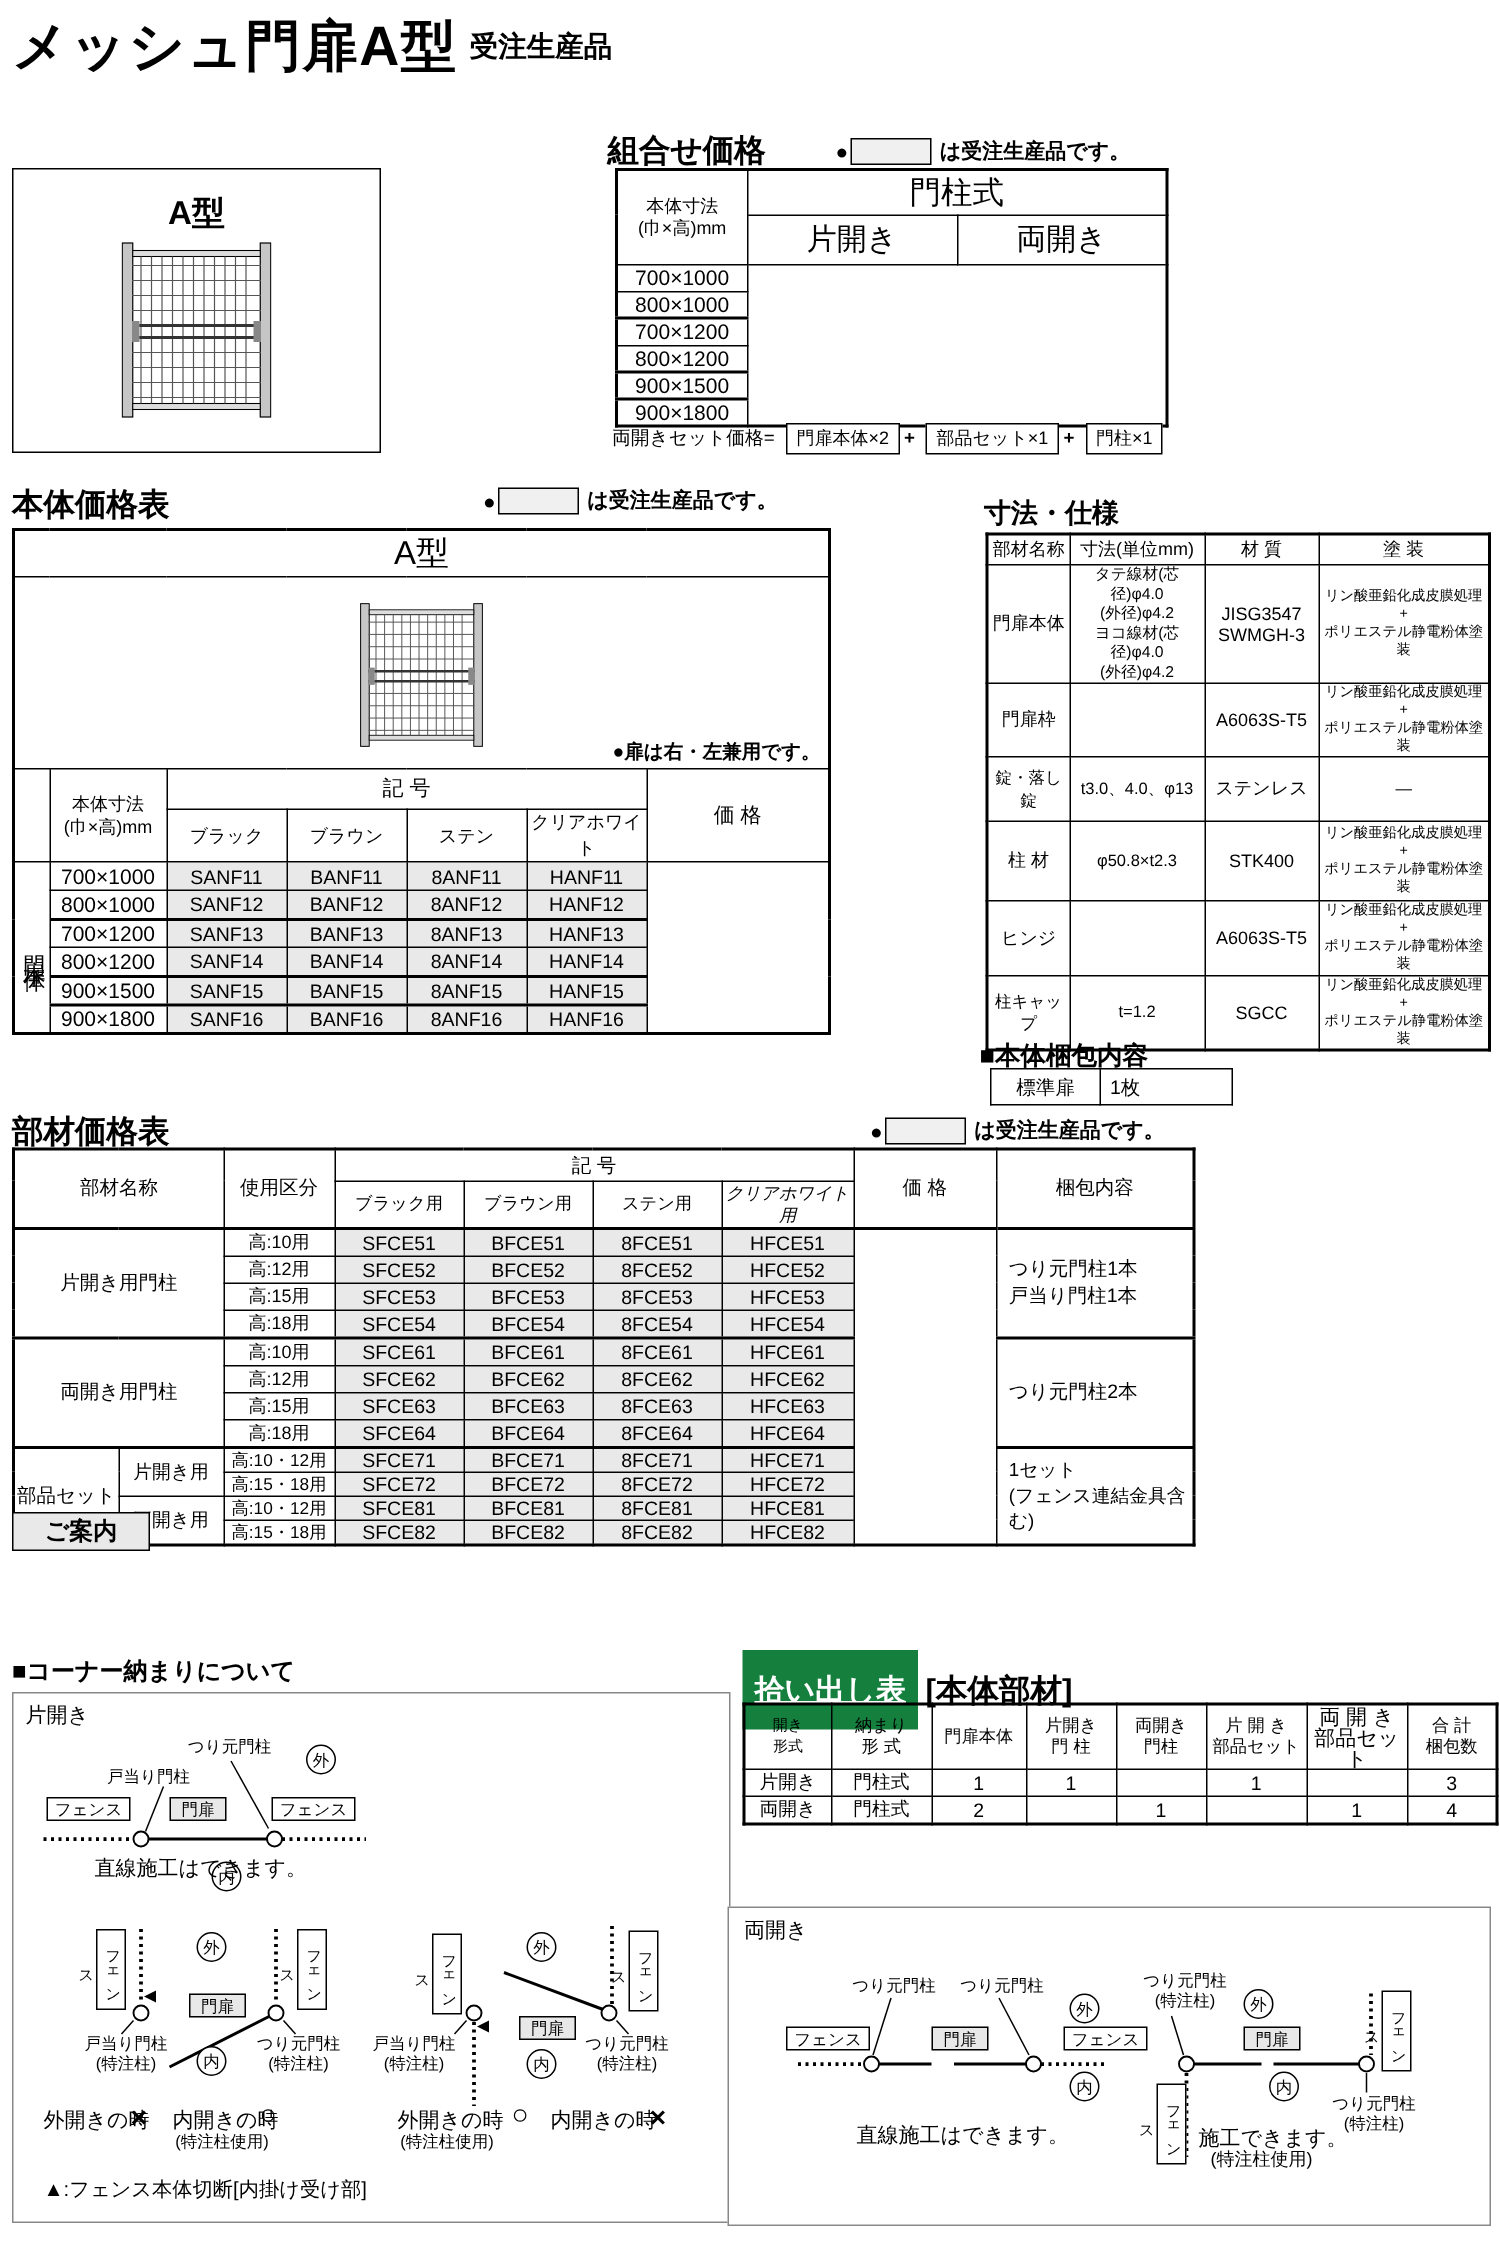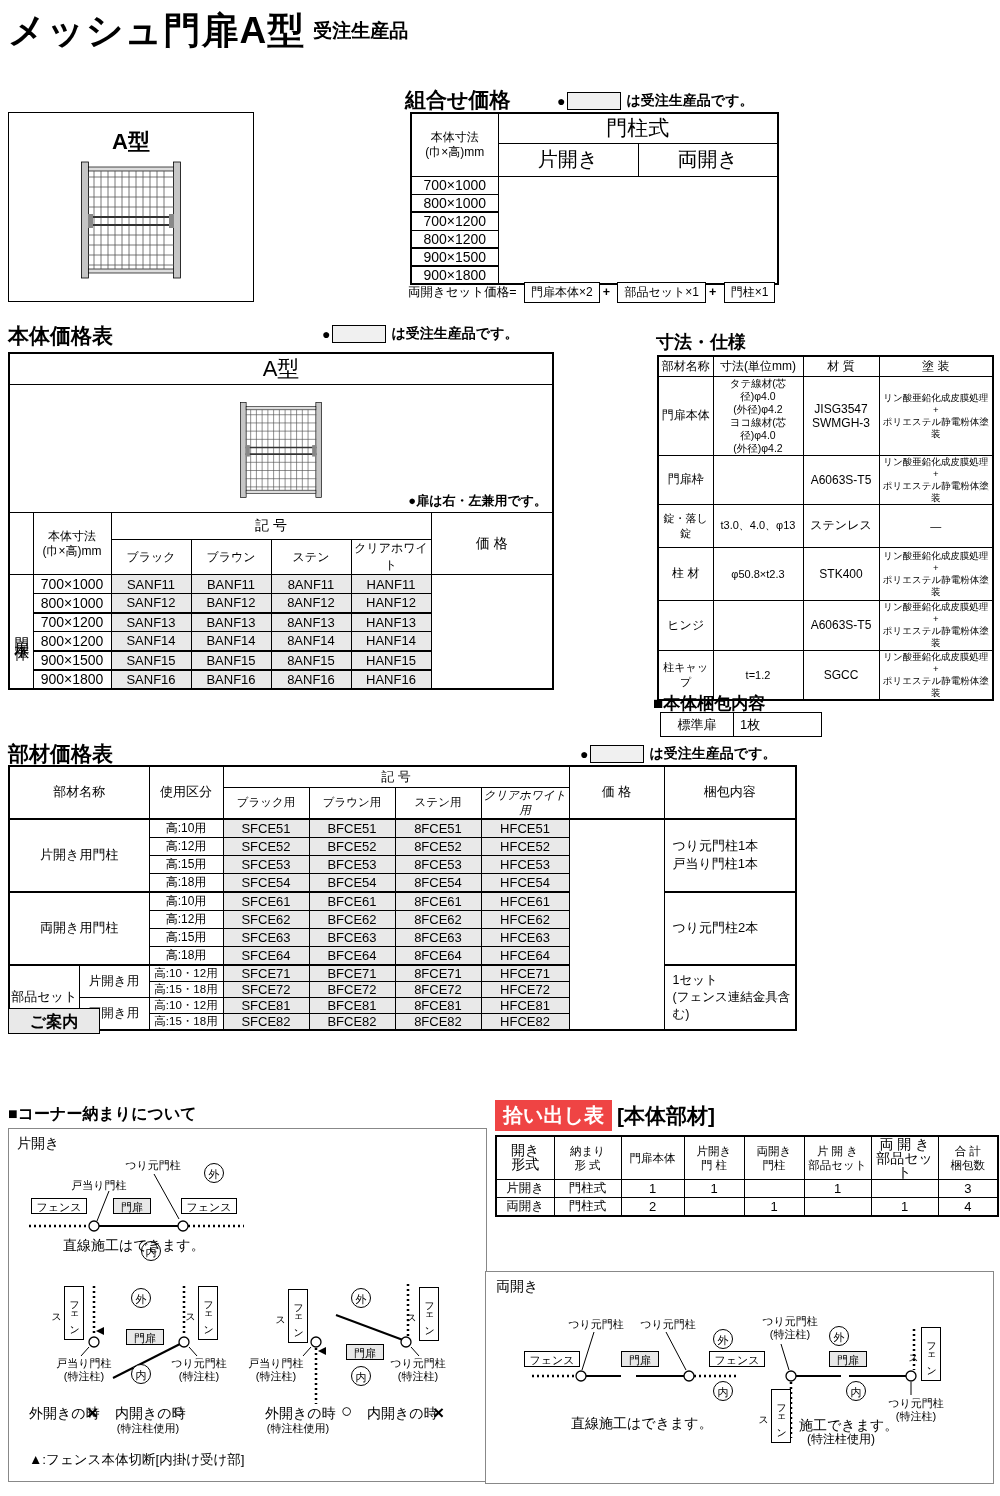--- a/index.html
+++ b/index.html
@@ -450,37 +450,37 @@
           <td class="code sh">HFCE82</td>
         </tr>
   </tbody>
     </table>
 
   <div class="abs b" style="left:8px;top:1008px;width:92px;height:26px;border:1.5px solid #000;background:#e9e9e9;text-align:center;line-height:26px;font-size:16px;box-sizing:border-box;">ご案内</div>
 
   <div class="abs b" style="left:8px;top:1104px;font-size:16px;">■コーナー納まりについて</div>
 
   <div class="abs" style="left:495px;top:1100px;display:flex;align-items:center;">
-    <span class="b" style="background:#ef4444;color:#fff;font-size:20px;padding:2px 8px;">拾い出し表</span>
+    <span class="b" style="background:#15803d;color:#fff;font-size:20px;padding:13px 8px;text-decoration:underline;">拾い出し表</span>
     <span class="b" style="font-size:21px;margin-left:5px;">[本体部材]</span>
   </div>
   <table class="tb abs" style="left:495px;top:1135px;width:502px;">
     <colgroup>
         <col style="width:58px">
         <col style="width:67px">
         <col style="width:63px">
         <col style="width:60px">
         <col style="width:60px">
         <col style="width:67px">
         <col style="width:67px">
         <col style="width:60px">
       </colgroup>
     <tbody>
         <tr style="height:33px;">
-      <td class="ml" style="font-size:14px;line-height:14px;font-family:Liberation Mono, monospace;">開き
+      <td class="ml" style="font-size:10px;line-height:14px;">開き
 形式</td>
       <td class="ml" style="font-size:11.5px;line-height:14px;">納まり
 形 式</td>
       <td class="ml" style="font-size:11.5px;line-height:14px;">門扉本体</td>
       <td class="ml" style="font-size:11.5px;line-height:14px;">片開き
 門 柱</td>
       <td class="ml" style="font-size:11.5px;line-height:14px;">両開き
 門柱</td>
       <td class="ml" style="font-size:11.5px;line-height:14px;">片 開 き
 部品セット</td>

